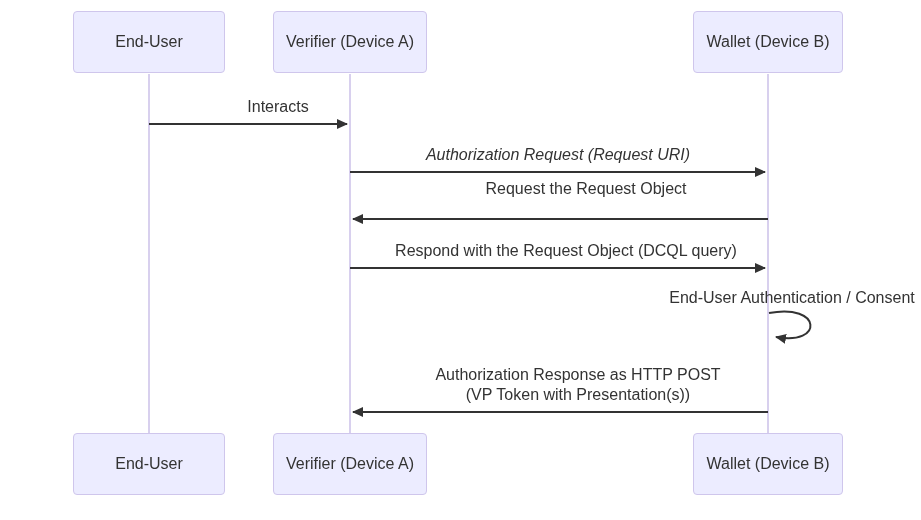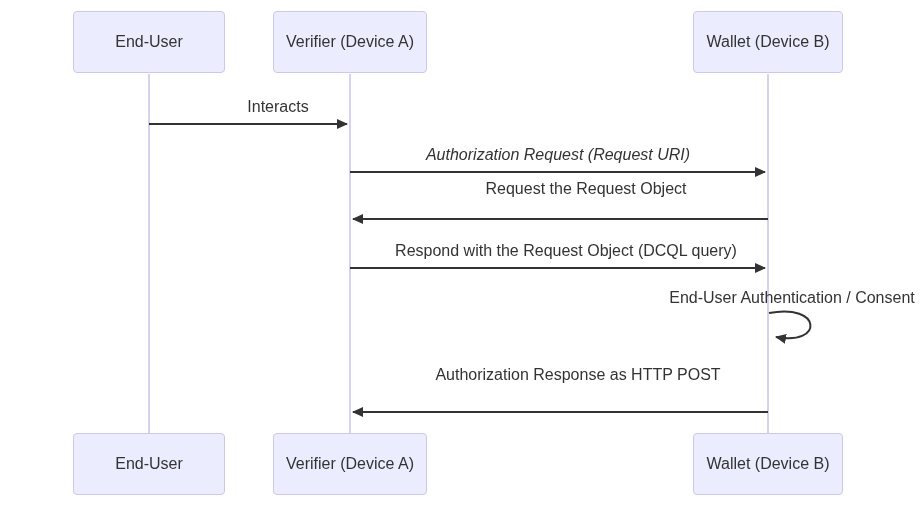--- a/index.html
+++ b/index.html
@@ -100,15 +100,16 @@
   <div class="msg-label" style="left:558px;top:145px;font-style:italic;">Authorization Request (Request URI)</div>
 
   <div class="msg-label" style="left:558px;top:179px;margin-left:28px;">Request the Request Object</div>
 
   <div class="msg-label" style="left:566px;top:241px;">Respond with the Request Object (DCQL query)</div>
 
   <div class="msg-label" style="left:792px;top:288px;">End-User Authentication / Consent</div>
 
   <div class="msg-label" style="left:578px;top:365px;">
     <div>Authorization Response as HTTP POST</div>
+    <div>(VP Token with Presentation(s))</div>
   </div>
 
 </div>
 
 </body></html>

